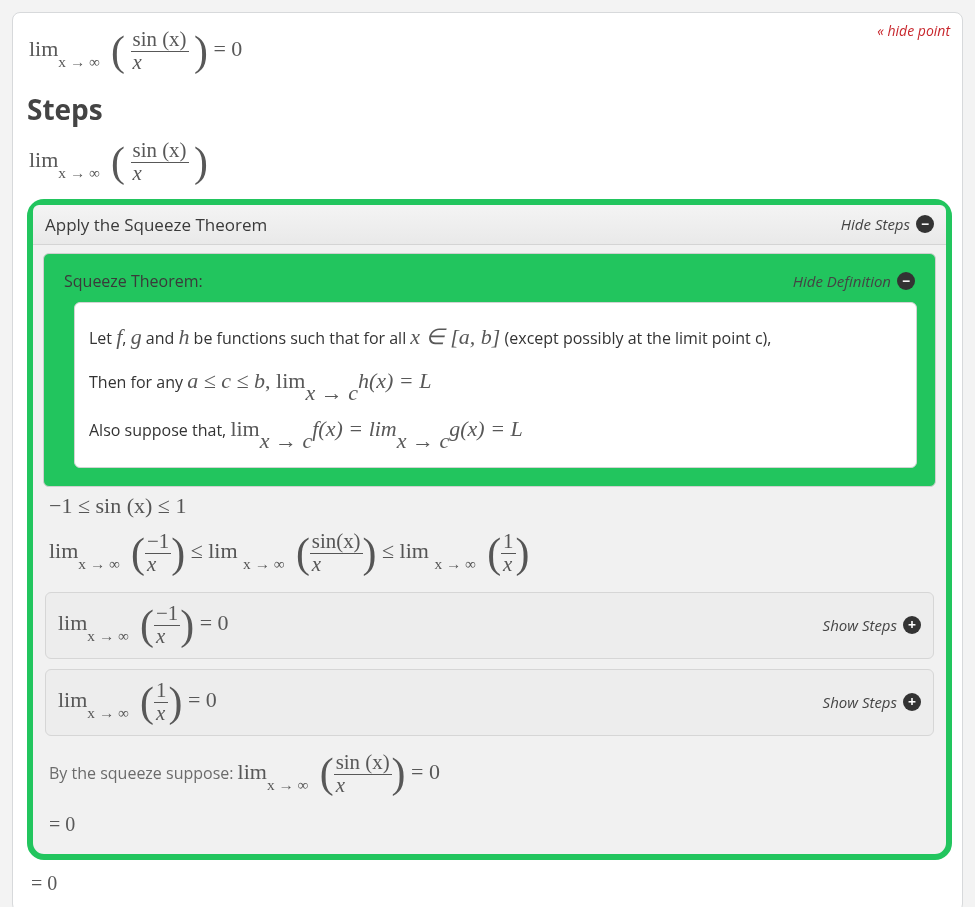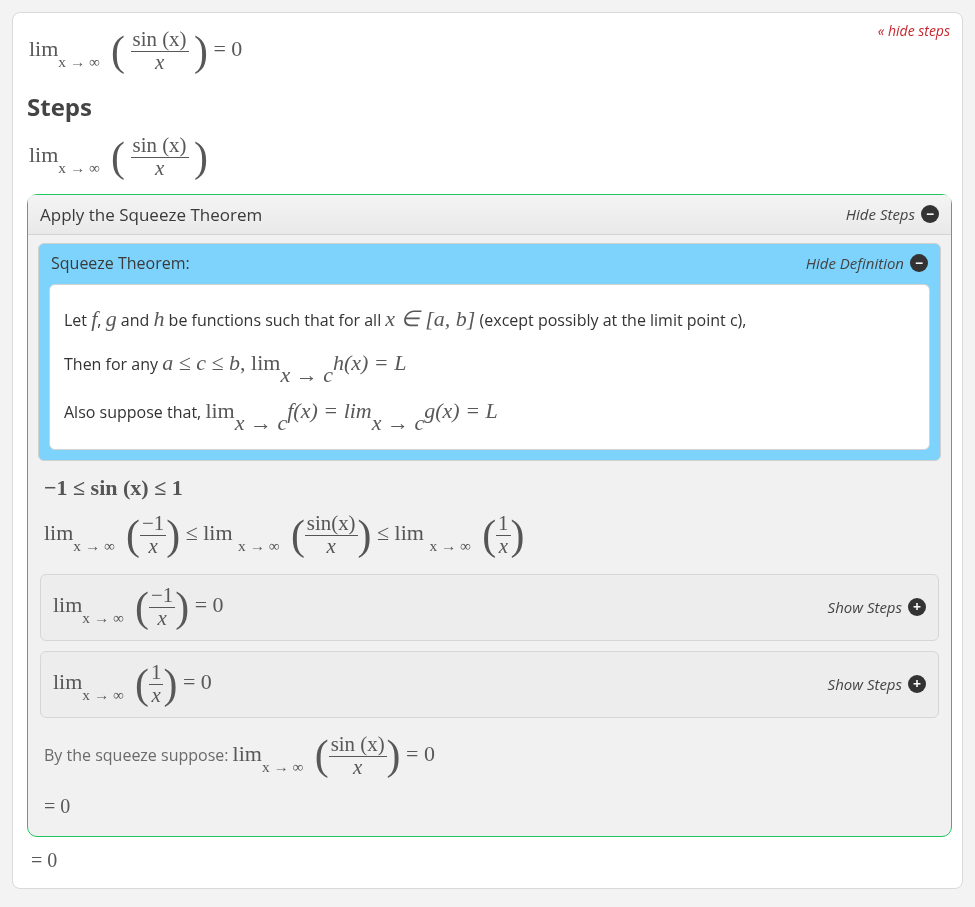--- a/index.html
+++ b/index.html
@@ -28,46 +28,46 @@
     font-size: 14px;
     cursor: pointer;
   }
   .math {
     font-family: "Times New Roman", serif;
     color: #585858;
     font-size: 22px;
   }
   .frac {
     display: inline-block;
-    text-align: center;
+    text-align: left;
     vertical-align: middle;
     line-height: 1.05;
     font-size: 0.95em;
   }
   .frac .num { display:block; border-bottom:1px solid currentColor; padding:0 2px; }
   .frac .den { display:block; padding:0 2px; }
   .paren-l, .paren-r {
     font-size: 1.9em;
     vertical-align: middle;
     line-height: 0.8;
     font-weight: 300;
     display:inline-block;
     position:relative;
   }
   sub { font-size: 0.7em; position:relative; top:0.35em; }
   .italic { font-style: italic; }
   h2.steps-h {
     margin: 14px 0 10px 0;
-    font-size: 24px;
+    font-size: 28px;
     color: #444;
   }
   .panel {
     background: #f1f1f1;
-    border: 1px solid #22c55e;
-    border-radius: 10px;
+    border: 6px solid #22c55e;
+    border-radius: 17px;
     margin-top: 12px;
     padding: 0;
   }
   .panel-header {
     background: linear-gradient(#f4f4f4,#e9e9e9);
     border-bottom: 1px solid #d4d4d4;
     padding: 8px 12px;
     border-radius: 6px 6px 0 0;
     display:flex; align-items:center;
     color:#3a3a3a;
@@ -77,46 +77,46 @@
   .ctrl-label { font-style: italic; margin-right:6px; color:#444; font-size:15px;text-align:right;}
   .ctrl-btn {
     width:18px; height:18px; border-radius:50%;
     background:#333; color:#fff; display:inline-flex;
     align-items:center; justify-content:center;
     font-size:14px; font-weight:bold; cursor:pointer;
     line-height:1;
   }
   .ctrl-group { margin-left:auto; display:flex; align-items:center; }
   .subpanel {
-    background:#7dd3fc; border:1px solid #d0d0d0; border-radius:6px;
-    padding:0; margin:0; display:flex; flex-direction:column;
+    background:#22c55e; border:1px solid #d0d0d0; border-radius:6px;
+    padding:8px; margin:0; display:flex; flex-direction:column;
   }
   .subpanel-header {
     padding:8px 12px; display:flex; align-items:center; color:#3a3a3a;
     font-size:16px;
   }
   .definition-box {
     background:#fff; border:1px solid #d3d3d3; border-radius:6px;
-    padding:12px 14px; margin:2px 10px 10px 10px;
+    padding:12px 14px; margin:2px 10px 10px 22px;
     font-size:16px; color:#333; line-height:2;
   }
   .step-line { padding:6px 6px; color:#555; }
   .substep {
     background:#ededed; border:1px solid #d6d6d6; border-radius:6px;
     padding:10px 12px; margin:10px 2px; display:flex; align-items:center;
   }
   .conclusion { color:#6b6b6b; padding:6px 6px; }
   .final-eq { padding:10px 6px 6px 6px; font-size:20px; }
   .outer-final { padding:12px 2px 6px 4px; font-size:20px; }
 </style>
 </head>
 <body>
 
 <div class="card">
-  <span class="hide-link">« hide steps</span>
+  <span class="hide-link">« hide point</span>
 
   <div class="math" style="padding:6px 2px 2px 2px;">
     <span>lim</span><sub>x → ∞</sub>
     &nbsp;<span class="paren-l">(</span>
     <span class="frac">
       <span class="num">sin (x)</span>
       <span class="den italic">x</span>
     </span>
     <span class="paren-r">)</span>
     <span> = 0</span>
@@ -159,21 +159,21 @@
           </div>
           <div>
             <span>Then for any </span><span class="math italic">a ≤ c ≤ b</span><span class="math">, lim</span><sub class="math italic">x → c</sub><span class="math italic">h(x) = L</span>
           </div>
           <div>
             <span>Also suppose that, </span><span class="math">lim</span><sub class="math italic">x → c</sub><span class="math italic">f(x) = lim</span><sub class="math italic">x → c</sub><span class="math italic">g(x) = L</span>
           </div>
         </div>
       </div>
 
-      <div class="math step-line" style="margin-top:8px;font-weight:bold;">−1 ≤ sin (x) ≤  1</div>
+      <div class="math step-line" style="">−1 ≤ sin (x) ≤  1</div>
 
       <div class="math step-line">
         <span>lim</span><sub>x → ∞</sub>
         &nbsp;<span class="paren-l">(</span><span class="frac"><span class="num">−1</span><span class="den italic">x</span></span><span class="paren-r">)</span>
         <span> ≤ lim </span><sub>x → ∞</sub>
         &nbsp;<span class="paren-l">(</span><span class="frac"><span class="num">sin(x)</span><span class="den italic">x</span></span><span class="paren-r">)</span>
         <span> ≤ lim </span><sub>x → ∞</sub>
         &nbsp;<span class="paren-l">(</span><span class="frac"><span class="num">1</span><span class="den italic">x</span></span><span class="paren-r">)</span>
       </div>
 

